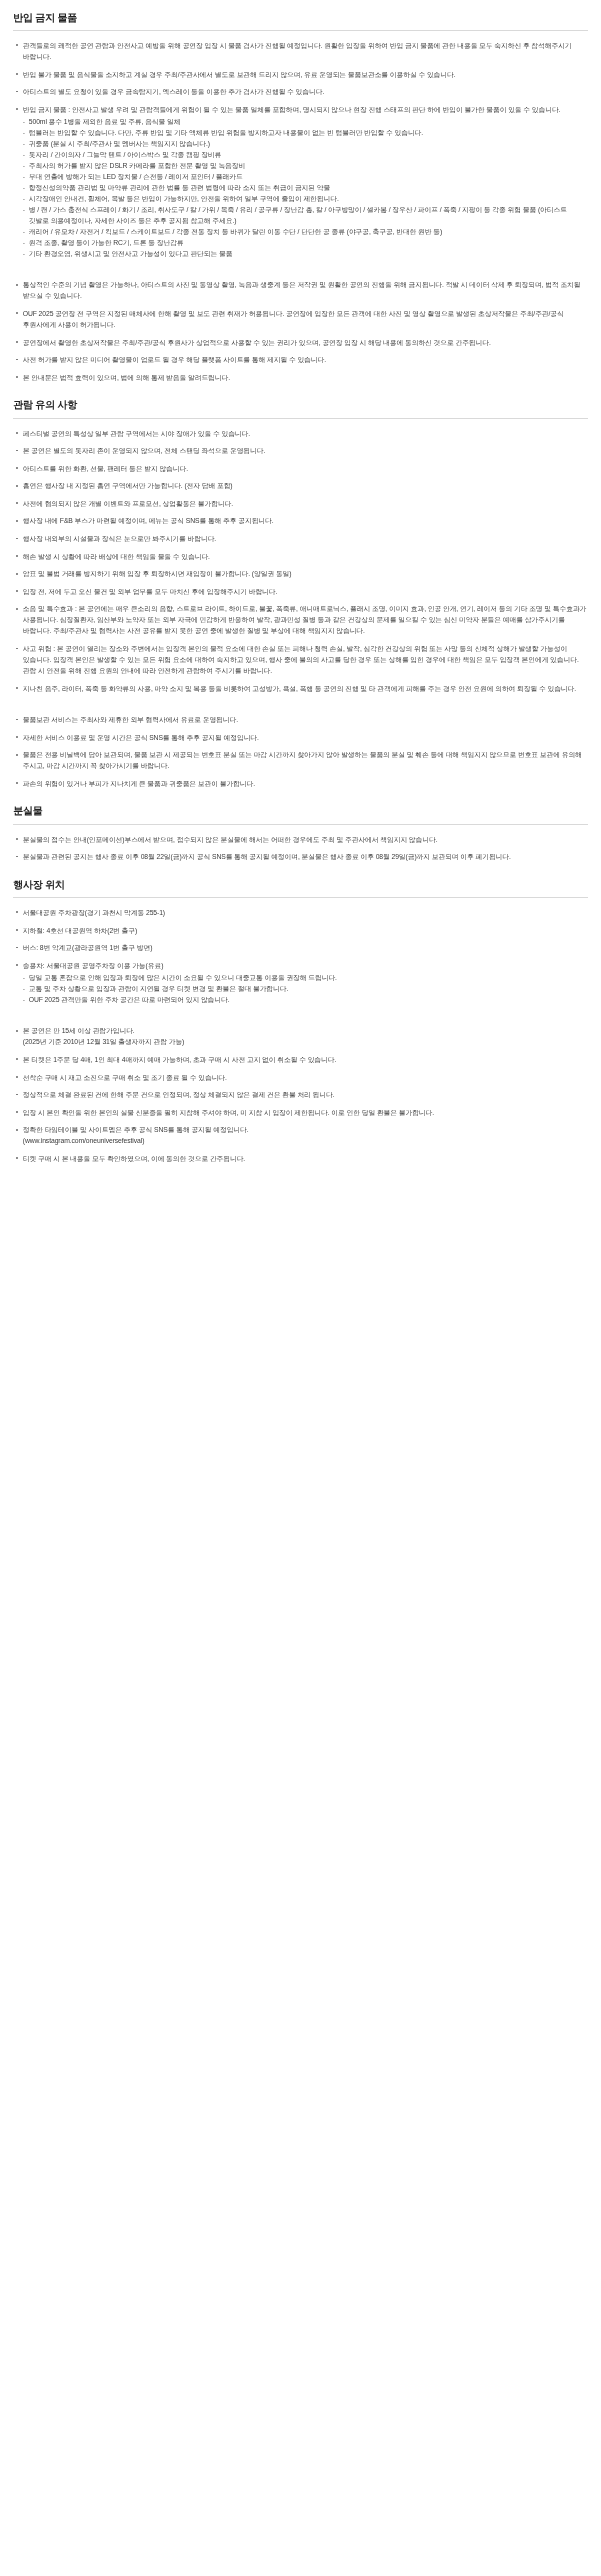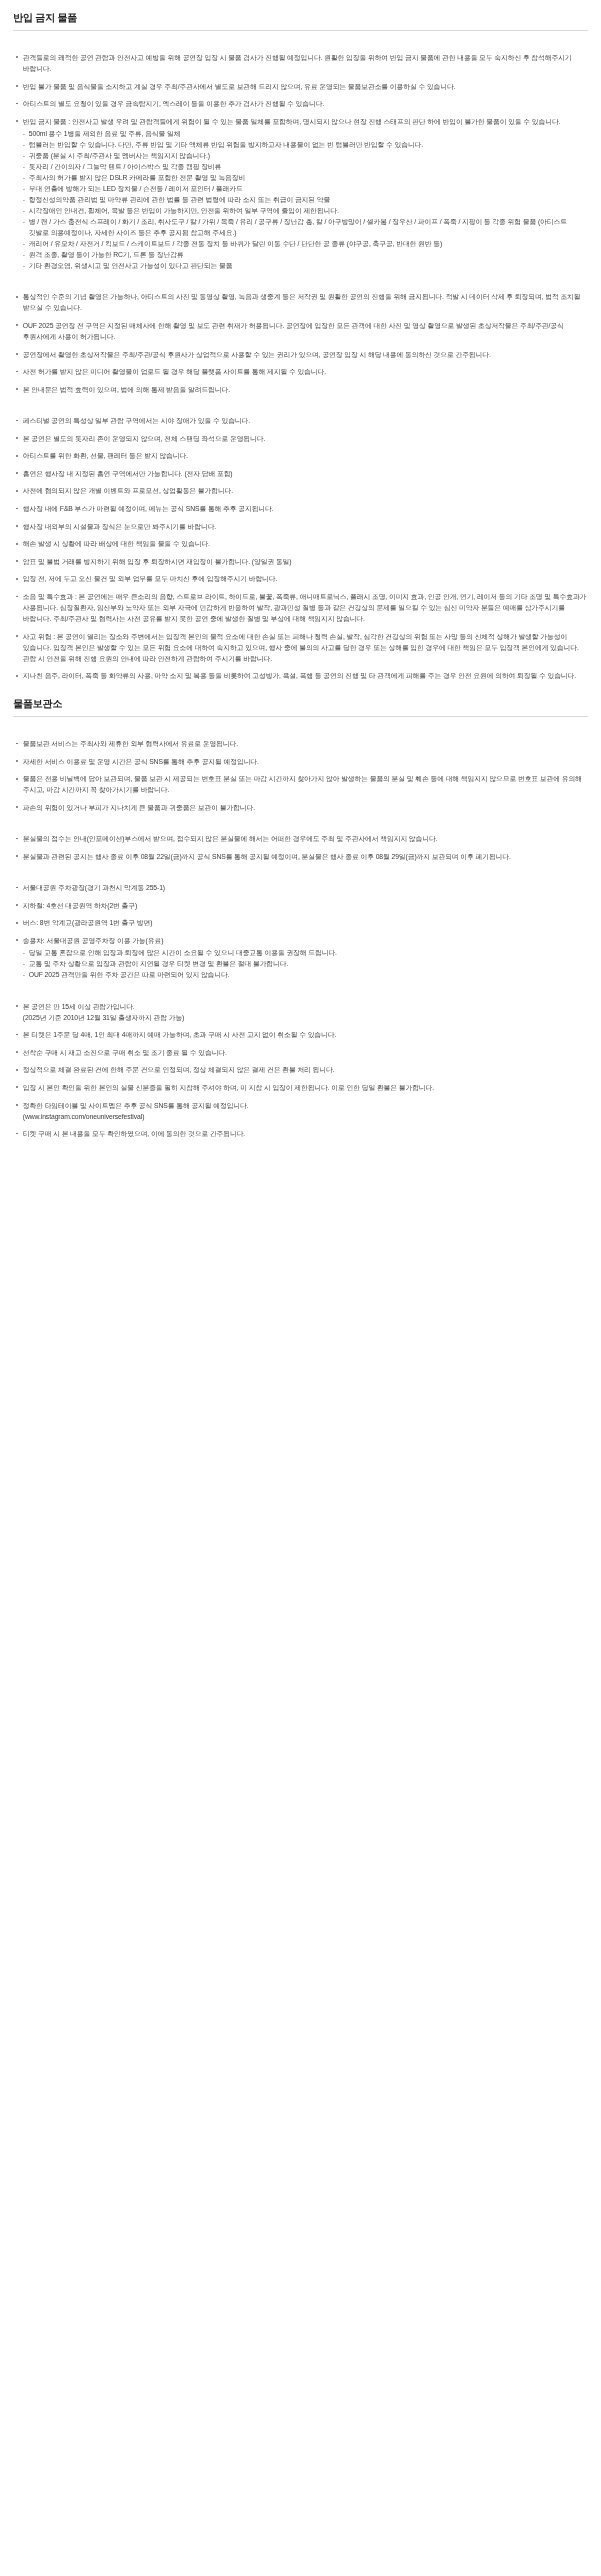--- a/index.html
+++ b/index.html
@@ -18,21 +18,21 @@
     box-sizing: border-box;
     padding: 10.8px 13.2px 24px 13.2px;
   }
   section {
     margin-bottom: 15.6px;
   }
   h2.sec-title {
     font-size: 10px;
     font-weight: bold;
     color: #222222;
-    margin: 0 0 16px 0;
+    margin: 0 0 4px 0;
     padding: 0 0 5.4px 0;
     border-bottom: 0.6px solid #d9d9d9;
     letter-spacing: -0.2px;
   }
   ul.items {
     list-style: none;
     margin: 0;
     padding: 4.8px 0 0 0;
   }
   ul.items > li {
@@ -107,52 +107,54 @@
       <section>
         <ul class="items">
           <li><span style="white-space: pre-line;">통상적인 수준의 기념 촬영은 가능하나, 아티스트의 사진 및 동영상 촬영, 녹음과 생중계 등은 저작권 및 원활한 공연의 진행을 위해 금지됩니다. 적발 시 데이터 삭제 후 퇴장되며, 법적 조치될 받으실 수 있습니다.</span></li>
           <li><span style="white-space: pre-line;">OUF 2025 공연장 전 구역은 지정된 매체사에 한해 촬영 및 보도 관련 취재가 허용됩니다. 공연장에 입장한 모든 관객에 대한 사진 및 영상 촬영으로 발생된 초상저작물은 주최/주관/공식 후원사에게 사용이 허가됩니다.</span></li>
           <li><span style="white-space: pre-line;">공연장에서 촬영한 초상저작물은 주최/주관/공식 후원사가 상업적으로 사용할 수 있는 권리가 있으며, 공연장 입장 시 해당 내용에 동의하신 것으로 간주됩니다.</span></li>
           <li><span style="white-space: pre-line;">사전 허가를 받지 않은 미디어 촬영물이 업로드 될 경우 해당 플랫폼 사이트를 통해 제지될 수 있습니다.</span></li>
           <li><span style="white-space: pre-line;">본 안내문은 법적 효력이 있으며, 법에 의해 통제 받음을 알려드립니다.</span></li>
         </ul>
       </section>
       <section>
+        <h2 class="sec-title">관람 유의 사항</h2>
         <ul class="items">
           <li><span style="white-space: pre-line;">페스티벌 공연의 특성상 일부 관람 구역에서는 시야 장애가 있을 수 있습니다.</span></li>
           <li><span style="white-space: pre-line;">본 공연은 별도의 돗자리 존이 운영되지 않으며, 전체 스탠딩 좌석으로 운영됩니다.</span></li>
           <li><span style="white-space: pre-line;">아티스트를 위한 화환, 선물, 팬레터 등은 받지 않습니다.</span></li>
           <li><span style="white-space: pre-line;">흡연은 행사장 내 지정된 흡연 구역에서만 가능합니다. (전자 담배 포함)</span></li>
           <li><span style="white-space: pre-line;">사전에 협의되지 않은 개별 이벤트와 프로모션, 상업활동은 불가합니다.</span></li>
           <li><span style="white-space: pre-line;">행사장 내에 F&amp;B 부스가 마련될 예정이며, 메뉴는 공식 SNS를 통해 추후 공지됩니다.</span></li>
           <li><span style="white-space: pre-line;">행사장 내외부의 시설물과 장식은 눈으로만 봐주시기를 바랍니다.</span></li>
           <li><span style="white-space: pre-line;">해손 발생 시 상황에 따라 배상에 대한 책임을 물을 수 있습니다.</span></li>
           <li><span style="white-space: pre-line;">암표 및 불법 거래를 방지하기 위해 입장 후 퇴장하시면 재입장이 불가합니다. (양일권 동일)</span></li>
           <li><span style="white-space: pre-line;">입장 전, 저에 두고 오신 물건 및 외부 업무를 모두 마치신 후에 입장해주시기 바랍니다.</span></li>
           <li><span style="white-space: pre-line;">소음 및 특수효과 : 본 공연에는 매우 큰소리의 음향, 스트로브 라이트, 하이드로, 불꽃, 폭죽류, 애니매트로닉스, 플래시 조명, 이미지 효과, 인공 안개, 연기, 레이저 등의 기타 조명 및 특수효과가 사용됩니다. 심장질환자, 임산부와 노약자 또는 외부 자극에 민감하게 반응하여 발작, 광과민성 질병 등과 같은 건강상의 문제를 일으킬 수 있는 심신 미약자 분들은 예매를 삼가주시기를 바랍니다. 주최/주관사 및 협력사는 사전 공유를 받지 못한 공연 중에 발생한 질병 및 부상에 대해 책임지지 않습니다.</span></li>
           <li><span style="white-space: pre-line;">사고 위험 : 본 공연이 열리는 장소와 주변에서는 입장객 본인의 물적 요소에 대한 손실 또는 피해나 청력 손실, 발작, 심각한 건강상의 위험 또는 사망 등의 신체적 상해가 발생할 가능성이 있습니다. 입장객 본인은 발생할 수 있는 모든 위험 요소에 대하여 숙지하고 있으며, 행사 중에 불의의 사고를 당한 경우 또는 상해를 입힌 경우에 대한 책임은 모두 입장객 본인에게 있습니다. 관람 시 안전을 위해 진행 요원의 안내에 따라 안전하게 관람하여 주시기를 바랍니다.</span></li>
           <li><span style="white-space: pre-line;">지나친 음주, 라이터, 폭죽 등 화약류의 사용, 마약 소지 및 복용 등을 비롯하여 고성방가, 욕설, 폭행 등 공연의 진행 및 타 관객에게 피해를 주는 경우 안전 요원에 의하여 퇴장될 수 있습니다.</span></li>
         </ul>
       </section>
       <section>
-        <h2 class="sec-title">물품보관소</h2>
         <ul class="items">
           <li><span style="white-space: pre-line;">물품보관 서비스는 주최사와 제휴한 외부 협력사에서 유료로 운영됩니다.</span></li>
           <li><span style="white-space: pre-line;">자세한 서비스 이용료 및 운영 시간은 공식 SNS를 통해 추후 공지될 예정입니다.</span></li>
           <li><span style="white-space: pre-line;">물품은 전용 비닐백에 담아 보관되며, 물품 보관 시 제공되는 번호표 분실 또는 마감 시간까지 찾아가지 않아 발생하는 물품의 분실 및 훼손 등에 대해 책임지지 않으므로 번호표 보관에 유의해 주시고, 마감 시간까지 꼭 찾아가시기를 바랍니다.</span></li>
           <li><span style="white-space: pre-line;">파손의 위험이 있거나 부피가 지나치게 큰 물품과 귀중품은 보관이 불가합니다.</span></li>
         </ul>
       </section>
       <section>
+        <h2 class="sec-title">분실물</h2>
         <ul class="items">
           <li><span style="white-space: pre-line;">분실물의 접수는 안내(인포메이션)부스에서 받으며, 접수되지 않은 분실물에 해서는 어떠한 경우에도 주최 및 주관사에서 책임지지 않습니다.</span></li>
           <li><span style="white-space: pre-line;">분실물과 관련된 공지는 행사 종료 이후 08월 22일(금)까지 공식 SNS를 통해 공지될 예정이며, 분실물은 행사 종료 이후 08월 29일(금)까지 보관되며 이후 폐기됩니다.</span></li>
         </ul>
       </section>
       <section>
+        <h2 class="sec-title">행사장 위치</h2>
         <ul class="items">
           <li><span style="white-space: pre-line;">서울대공원 주차광장(경기 과천시 막계동 255-1)</span></li>
           <li><span style="white-space: pre-line;">지하철: 4호선 대공원역 하차(2번 출구)</span></li>
           <li><span style="white-space: pre-line;">버스: 8번 악계교(광라공원역 1번 출구 방면)</span></li>
           <li><span style="white-space: pre-line;">승용차: 서울대공원 공영주차장 이용 가능(유료)</span><ul class="sub spacer-top">
               <li>당일 교통 혼잡으로 인해 입장과 퇴장에 많은 시간이 소요될 수 있으니 대중교통 이용을 권장해 드립니다.</li>
               <li>교통 및 주차 상황으로 입장과 관람이 지연될 경우 티켓 변경 및 환불은 절대 불가합니다.</li>
               <li>OUF 2025 관객만을 위한 주차 공간은 따로 마련되어 있지 않습니다.</li>
             </ul></li>
         </ul>

